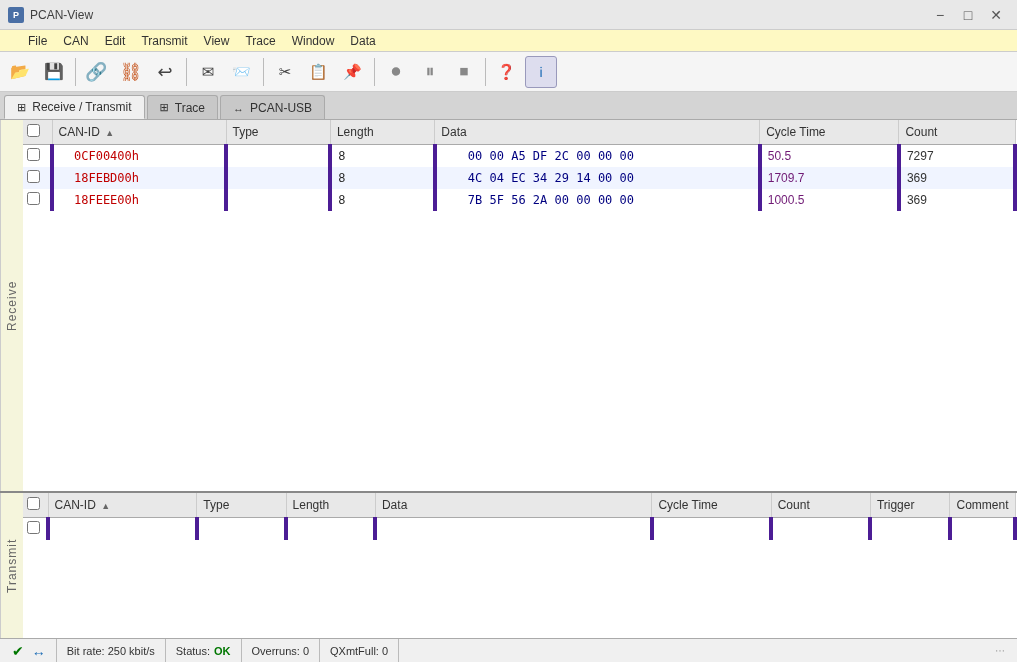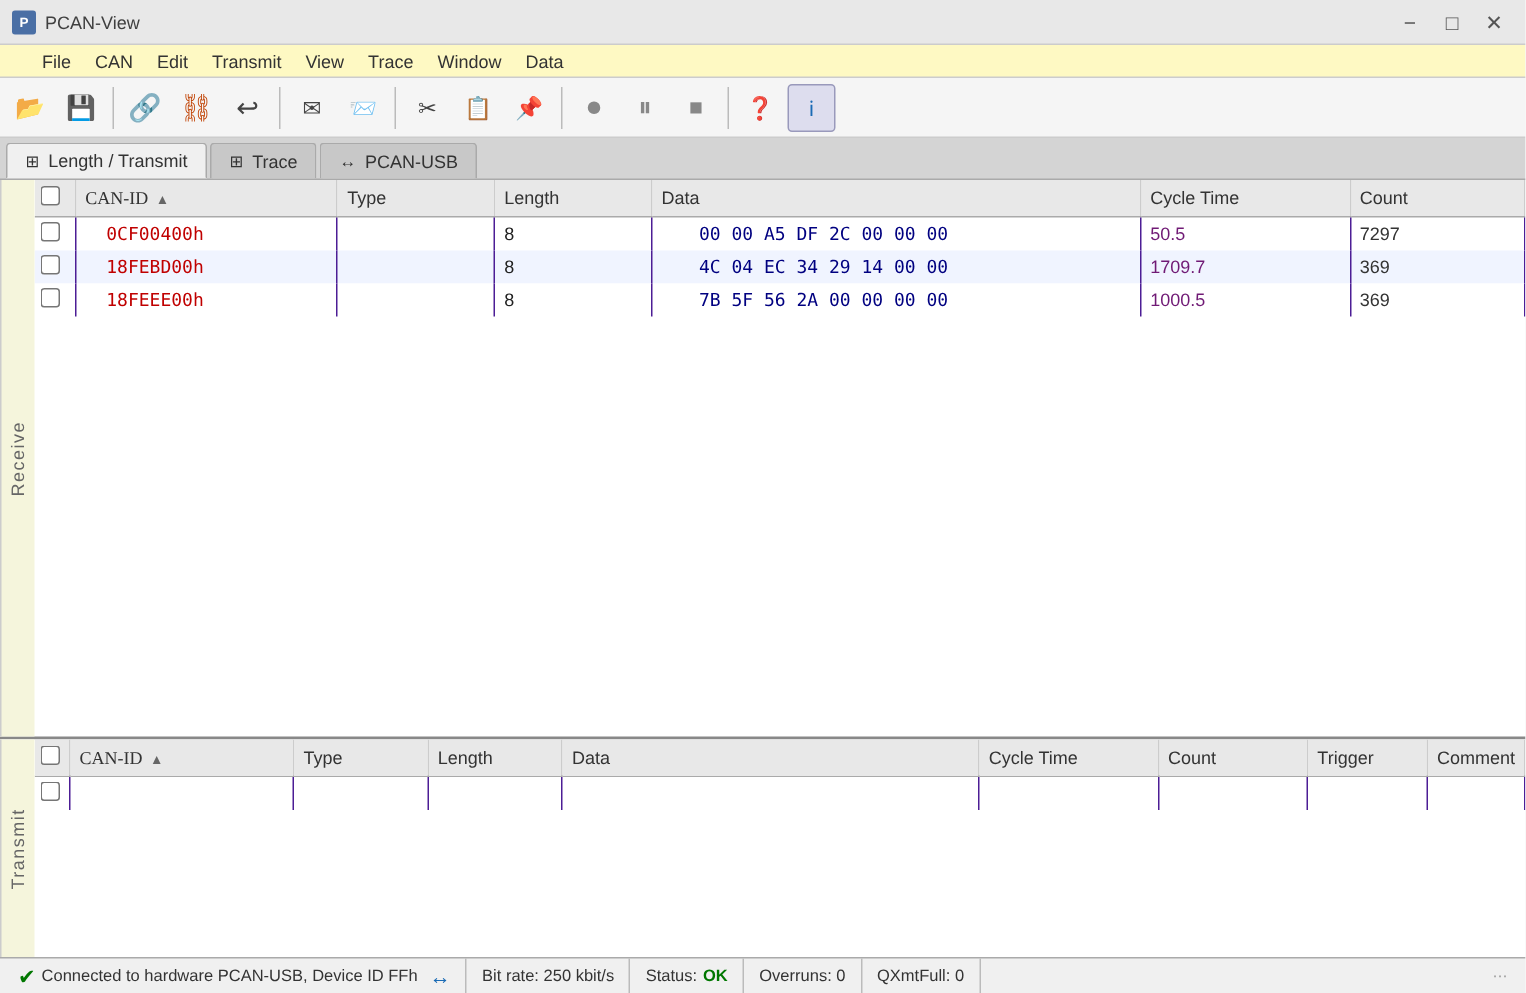--- a/index.html
+++ b/index.html
@@ -146,34 +146,34 @@
       color: #333;
       white-space: nowrap;
     }
     .data-table thead th:first-child {
       padding-left: 20px;
     }
     .data-table tbody tr:nth-child(even) { background: #f0f4ff; }
     .data-table tbody tr:nth-child(odd) { background: white; }
     .data-table tbody td {
       padding: 3px 6px;
-      border-right: 1px solid #4c1d95;
+      border-right: 4px solid #4c1d95;
       color: #222;
     }
     .data-table tbody td.can-id { color: #c00000; font-family: monospace; padding-left: 20px; }
     .data-table tbody td.data-val { color: #000080; font-family: monospace; padding-left: 31px; }
     .data-table tbody td.cycle { color: #701a75; }
     .data-table tbody td.count { color: #333; }
 
     
     .sort-arrow { font-size: 9px; color: #666; margin-left: 2px; }
 
     
     .col-check { width: 20px; }
-    .col-canid { width: 150px; font-family: Liberation Serif, serif; }
+    .col-canid { width: 150px; }
     .col-type { width: 90px; }
     .col-length { width: 90px; }
     .col-data { width: 280px; }
     .col-cycle { width: 120px; }
     .col-count { width: 100px; }
     .col-trigger { width: 80px; }
     .col-comment { flex: 1; }
 
     
     .transmit-panel {
@@ -256,21 +256,21 @@
   <button class="toolbar-btn" title="Pause" style="font-size:18px; color:#888;">⏸</button>
   <button class="toolbar-btn" title="Stop" style="font-size:18px; color:#888;">⏹</button>
   <div class="toolbar-separator"></div>
   <button class="toolbar-btn" title="Help" style="font-size:15px;">❓</button>
   <button class="toolbar-btn" title="Info" style="font-size:14px; color:#1a6bb5; background:#dde; border:1px solid #99b; border-radius:3px;">ℹ</button>
 </div>
 
 <div class="tabs-bar">
   <div class="tab active">
     <span class="tab-icon">⊞</span>
-    <span>Length / Transmit</span>
+    <span>Receive / Transmit</span>
   </div>
   <div class="tab">
     <span class="tab-icon">⊞</span>
     <span>Trace</span>
   </div>
   <div class="tab">
     <span class="tab-icon">↔</span>
     <span>PCAN-USB</span>
   </div>
 </div>
@@ -367,21 +367,20 @@
           </tbody>
       </table>
     </div>
   </div>
 
 </div>
 
 <div class="status-bar">
   <div class="status-segment">
     <span style="color:#007700; font-size:14px;">✔</span>
-    <span>Connected to hardware PCAN-USB, Device ID FFh</span>
     <span style="color:#1a6bb5; font-size:14px; margin-left:4px;">↔</span>
   </div>
   <div class="status-segment">
     <span>Bit rate: 250 kbit/s</span>
   </div>
   <div class="status-segment">
     <span>Status:</span>
     <span class="status-ok">OK</span>
   </div>
   <div class="status-segment">

